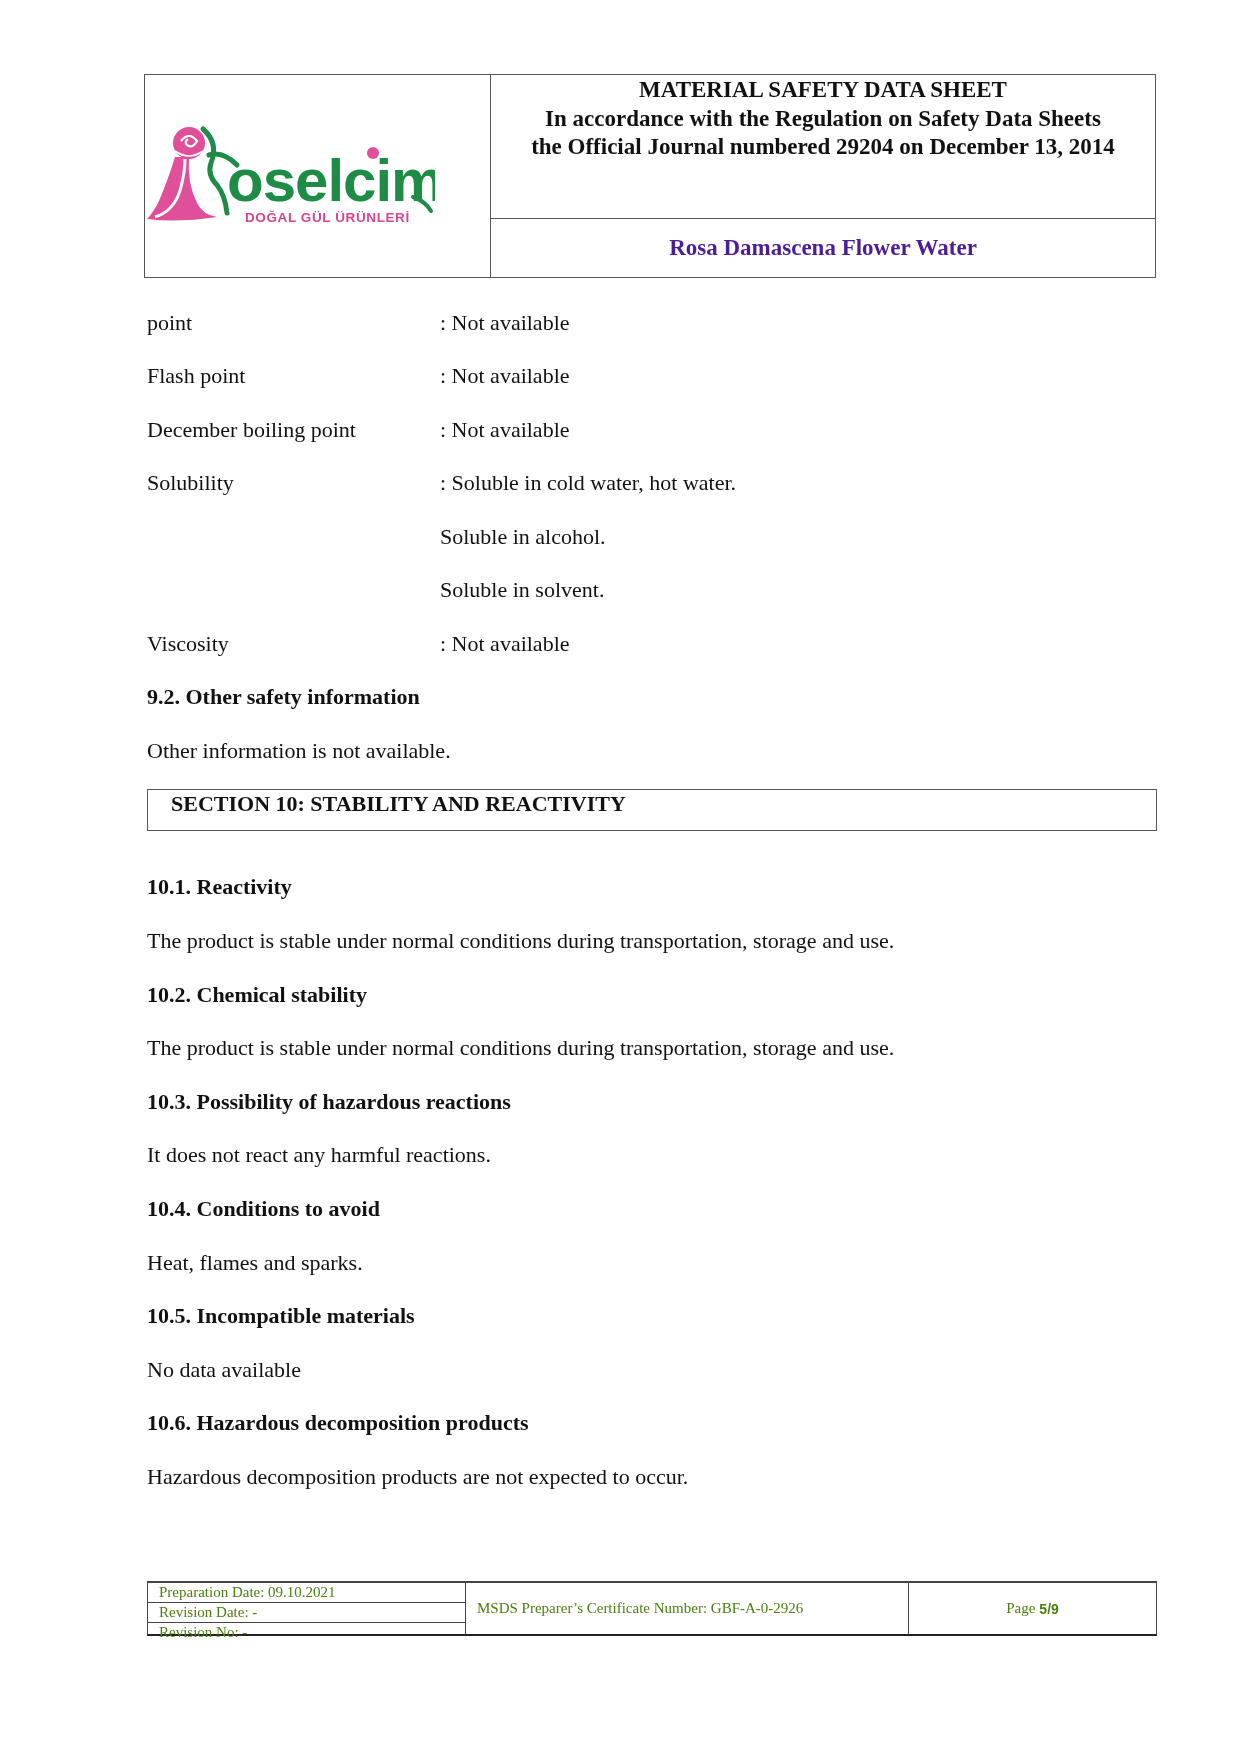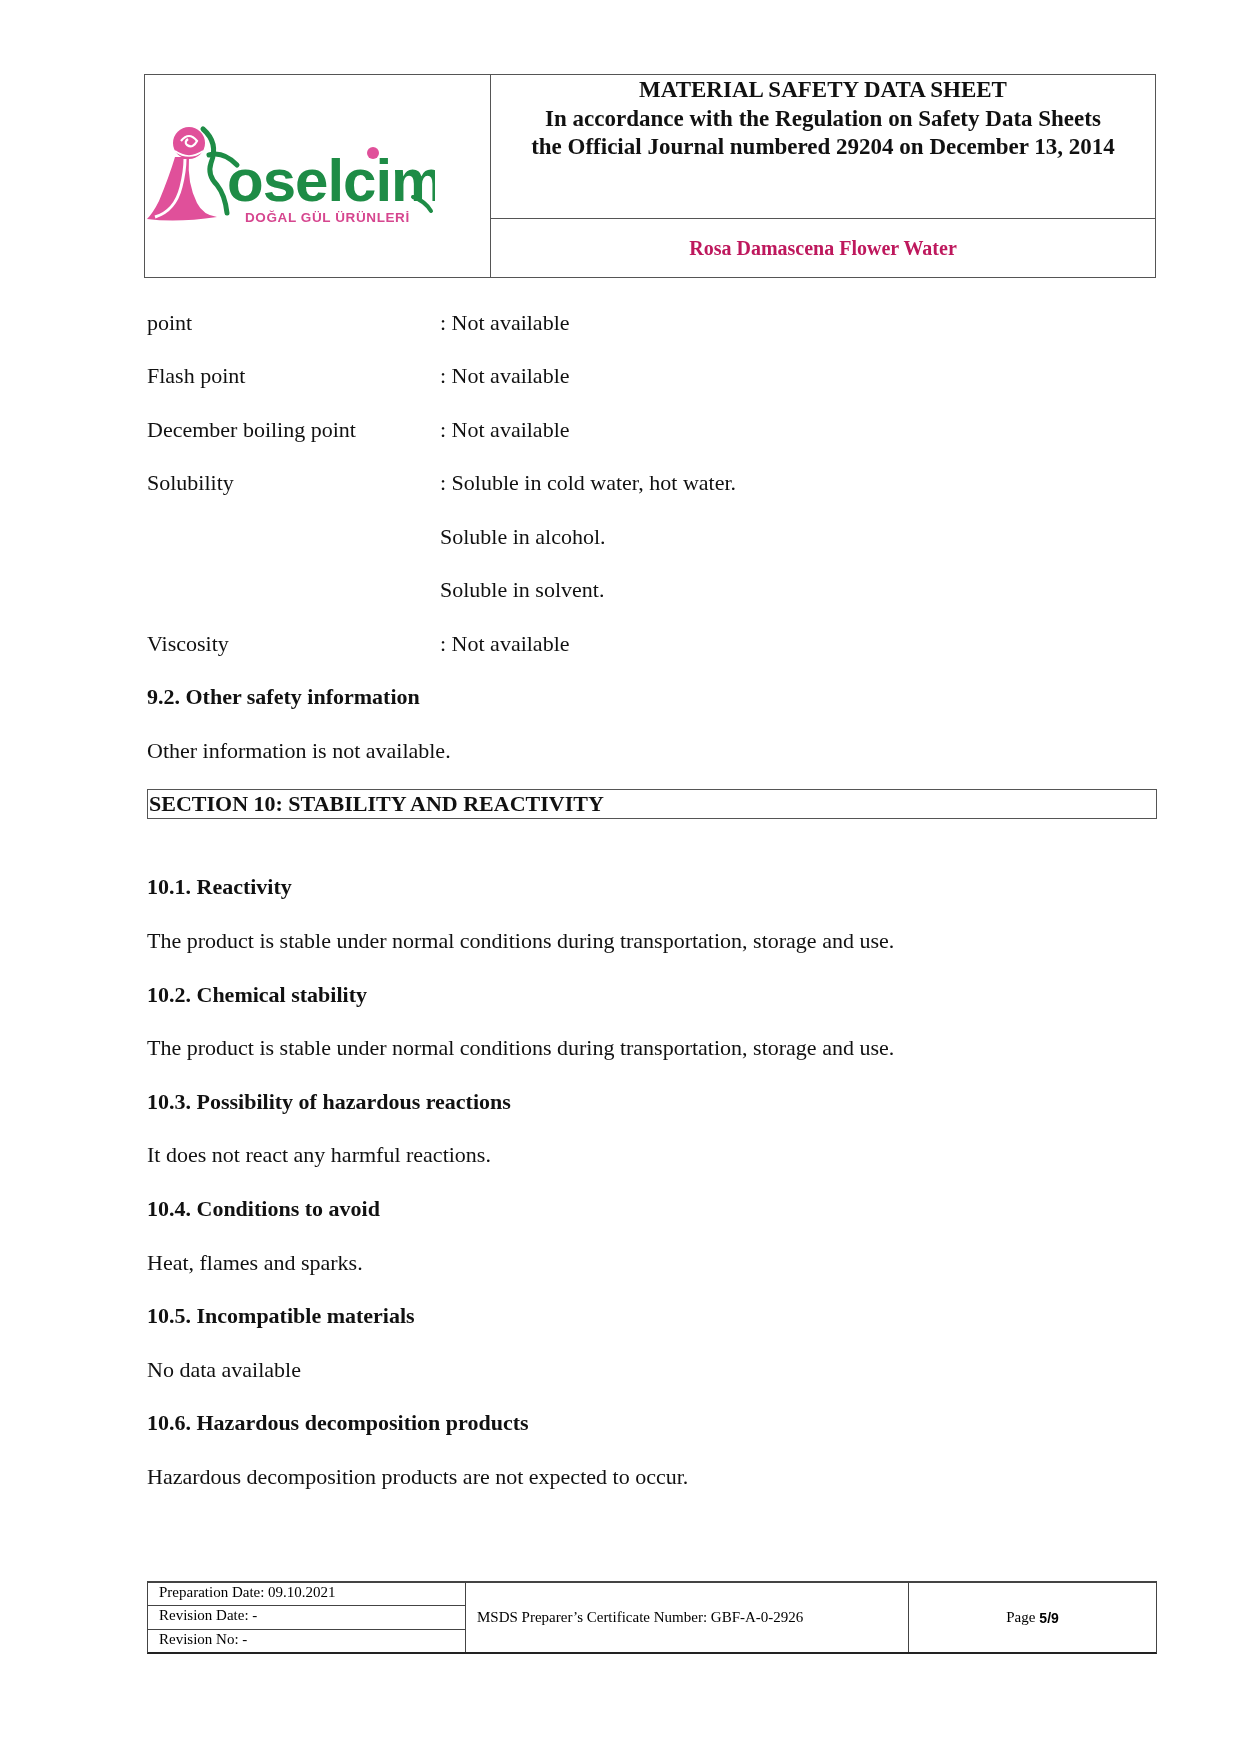--- a/index.html
+++ b/index.html
@@ -10,37 +10,37 @@
   .hdr { position: absolute; left: 144px; top: 74px; width: 1012px; height: 204px;
          border: 1.5px solid #555; box-sizing: border-box; display: flex; }
   .hdr-logo { width: 346px; border-right: 1.5px solid #555; box-sizing: border-box;
               display: flex; align-items: center; justify-content: flex-start; }
   .hdr-right { flex: 1; display: flex; flex-direction: column; }
   .hdr-title { height: 144px; border-bottom: 1.5px solid #555; box-sizing: border-box;
                text-align: center; font-weight: bold; font-size: 23px; line-height: 28.5px;
                padding-top: 1px; }
   .hdr-title div { white-space: nowrap; }
   .hdr-product { flex: 1; display: flex; align-items: center; justify-content: center;
-                 font-weight: bold; font-size: 20px; color: #be185d; }
+                 font-weight: bold; font-size: 23px; color: #4c1d95; }
 
   
   .row { position: absolute; left: 147px; font-size: 22px; white-space: nowrap; }
   .row .val { position: absolute; left: 293px; top: 0; white-space: nowrap; }
   .txt { position: absolute; left: 147px; font-size: 22px; white-space: nowrap; }
   .sub { position: absolute; left: 147px; font-size: 22px; font-weight: bold; white-space: nowrap; }
 
-  .section-box { position: absolute; left: 147px; top: 789px; width: 1010px; height: 30px;
+  .section-box { position: absolute; left: 147px; top: 789px; width: 1010px; height: 42px;
                  border: 1.5px solid #555; box-sizing: border-box; font-weight: bold;
-                 font-size: 22px; padding-left: 1px; line-height: 27px; }
+                 font-size: 22px; padding-left: 23px; line-height: 27px; }
 
   
-  .ftr { position: absolute; left: 147px; top: 1581px; width: 1010px; height: 73px;
+  .ftr { position: absolute; left: 147px; top: 1581px; width: 1010px; height: 55px;
          border-top: 2px solid #444; border-bottom: 2px solid #222; border-left: 1.5px solid #444;
          border-right: 1.5px solid #444; box-sizing: border-box; display: flex;
-         font-size: 15px; color: #000000; }
+         font-size: 15px; color: #4d7c0f; }
   .ftr-left { width: 318px; border-right: 1.5px solid #444; box-sizing: border-box;
               display: flex; flex-direction: column; }
   .ftr-left div { flex: 1; padding-left: 11px; line-height: 19px; }
   .ftr-left div + div { border-top: 1.5px solid #444; }
   .ftr-mid { width: 443px; border-right: 1.5px solid #444; box-sizing: border-box;
              display: flex; align-items: center; padding-left: 11px; }
   .ftr-right { flex: 1; display: flex; align-items: center; justify-content: center; }
   .page-num { font-family: "Liberation Sans", sans-serif; font-weight: bold; font-size: 14px; margin-left: 4px; }
 </style>
 </head>

